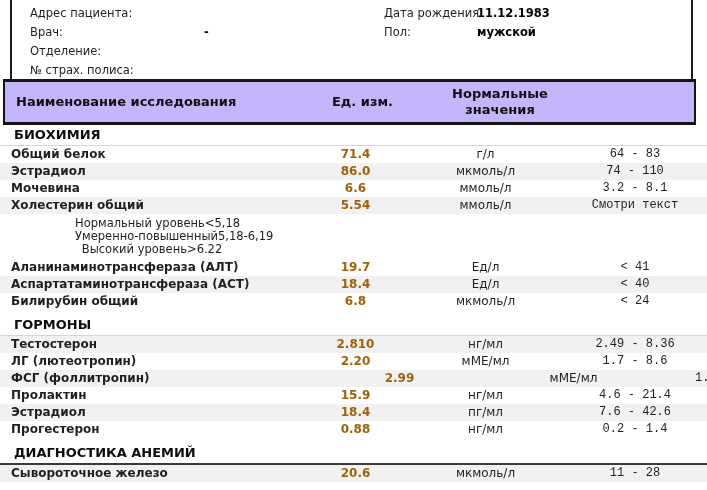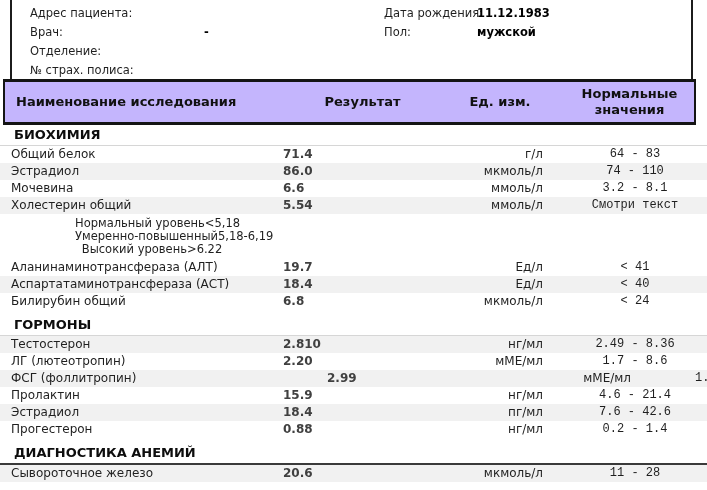--- a/index.html
+++ b/index.html
@@ -34,23 +34,23 @@
   #table-body{width:707px;font-size:12px;}
   .section-row{
     font-weight:bold;font-size:13px;line-height:14px;color:#0d0d0d;
     padding:8px 0 3px 14px;border-bottom:1px solid #d6d6d6;
   }
   #table-body .section-row:first-child{padding-top:3px;}
   .section-row.divider-dark{border-bottom:2px solid #3a3a3a;}
   .trow{display:grid;grid-template-columns:283px 145px 135px 1fr;height:17px;line-height:17px;}
   .trow.shaded{background:#f1f1f1;}
   .cell{white-space:nowrap;overflow:hidden;}
-  .cell-name{padding-left:11px;}
-  .cell-result{font-weight:bold;color:#404040;}
-  .cell-unit{text-align:right;padding-right:20px;}
+  .cell-name{padding-left:11px;font-weight:bold;}
+  .cell-result{text-align:center;font-weight:bold;color:#a16207;}
+  .cell-unit{text-align:center;padding-right:20px;}
   .cell-range{text-align:center;font-family:Liberation Mono, monospace;}
   .note-block{padding:3px 0 3px 75px;font-size:11.5px;}
   .note-line{display:flex;line-height:13px;white-space:nowrap;text-align:right;}
   .note-label{min-width:112px;}
 </style>
 </head>
 <body>
 
 <div class="page">
 
@@ -74,21 +74,20 @@
         <span class="pi-label">Дата рождения:</span><span class="pi-value">11.12.1983</span>
       </div>
       <div class="pi-row">
         <span class="pi-label">Пол:</span><span class="pi-value">мужской</span>
       </div>
     </div>
   </div>
 
   <div class="table-header" style="background: #c4b5fd;">
     <div class="th th-name">Наименование исследования</div>
-    <div class="th">Результат</div>
     <div class="th">Ед. изм.</div>
     <div class="th th-range">Нормальные значения</div>
   </div>
 
   <div id="table-body">
       <div class="section-row divider-light">БИОХИМИЯ</div>
       <div class="trow">
         <div class="cell cell-name">Общий белок</div>
         <div class="cell cell-result">71.4</div>
         <div class="cell cell-unit">г/л</div>

